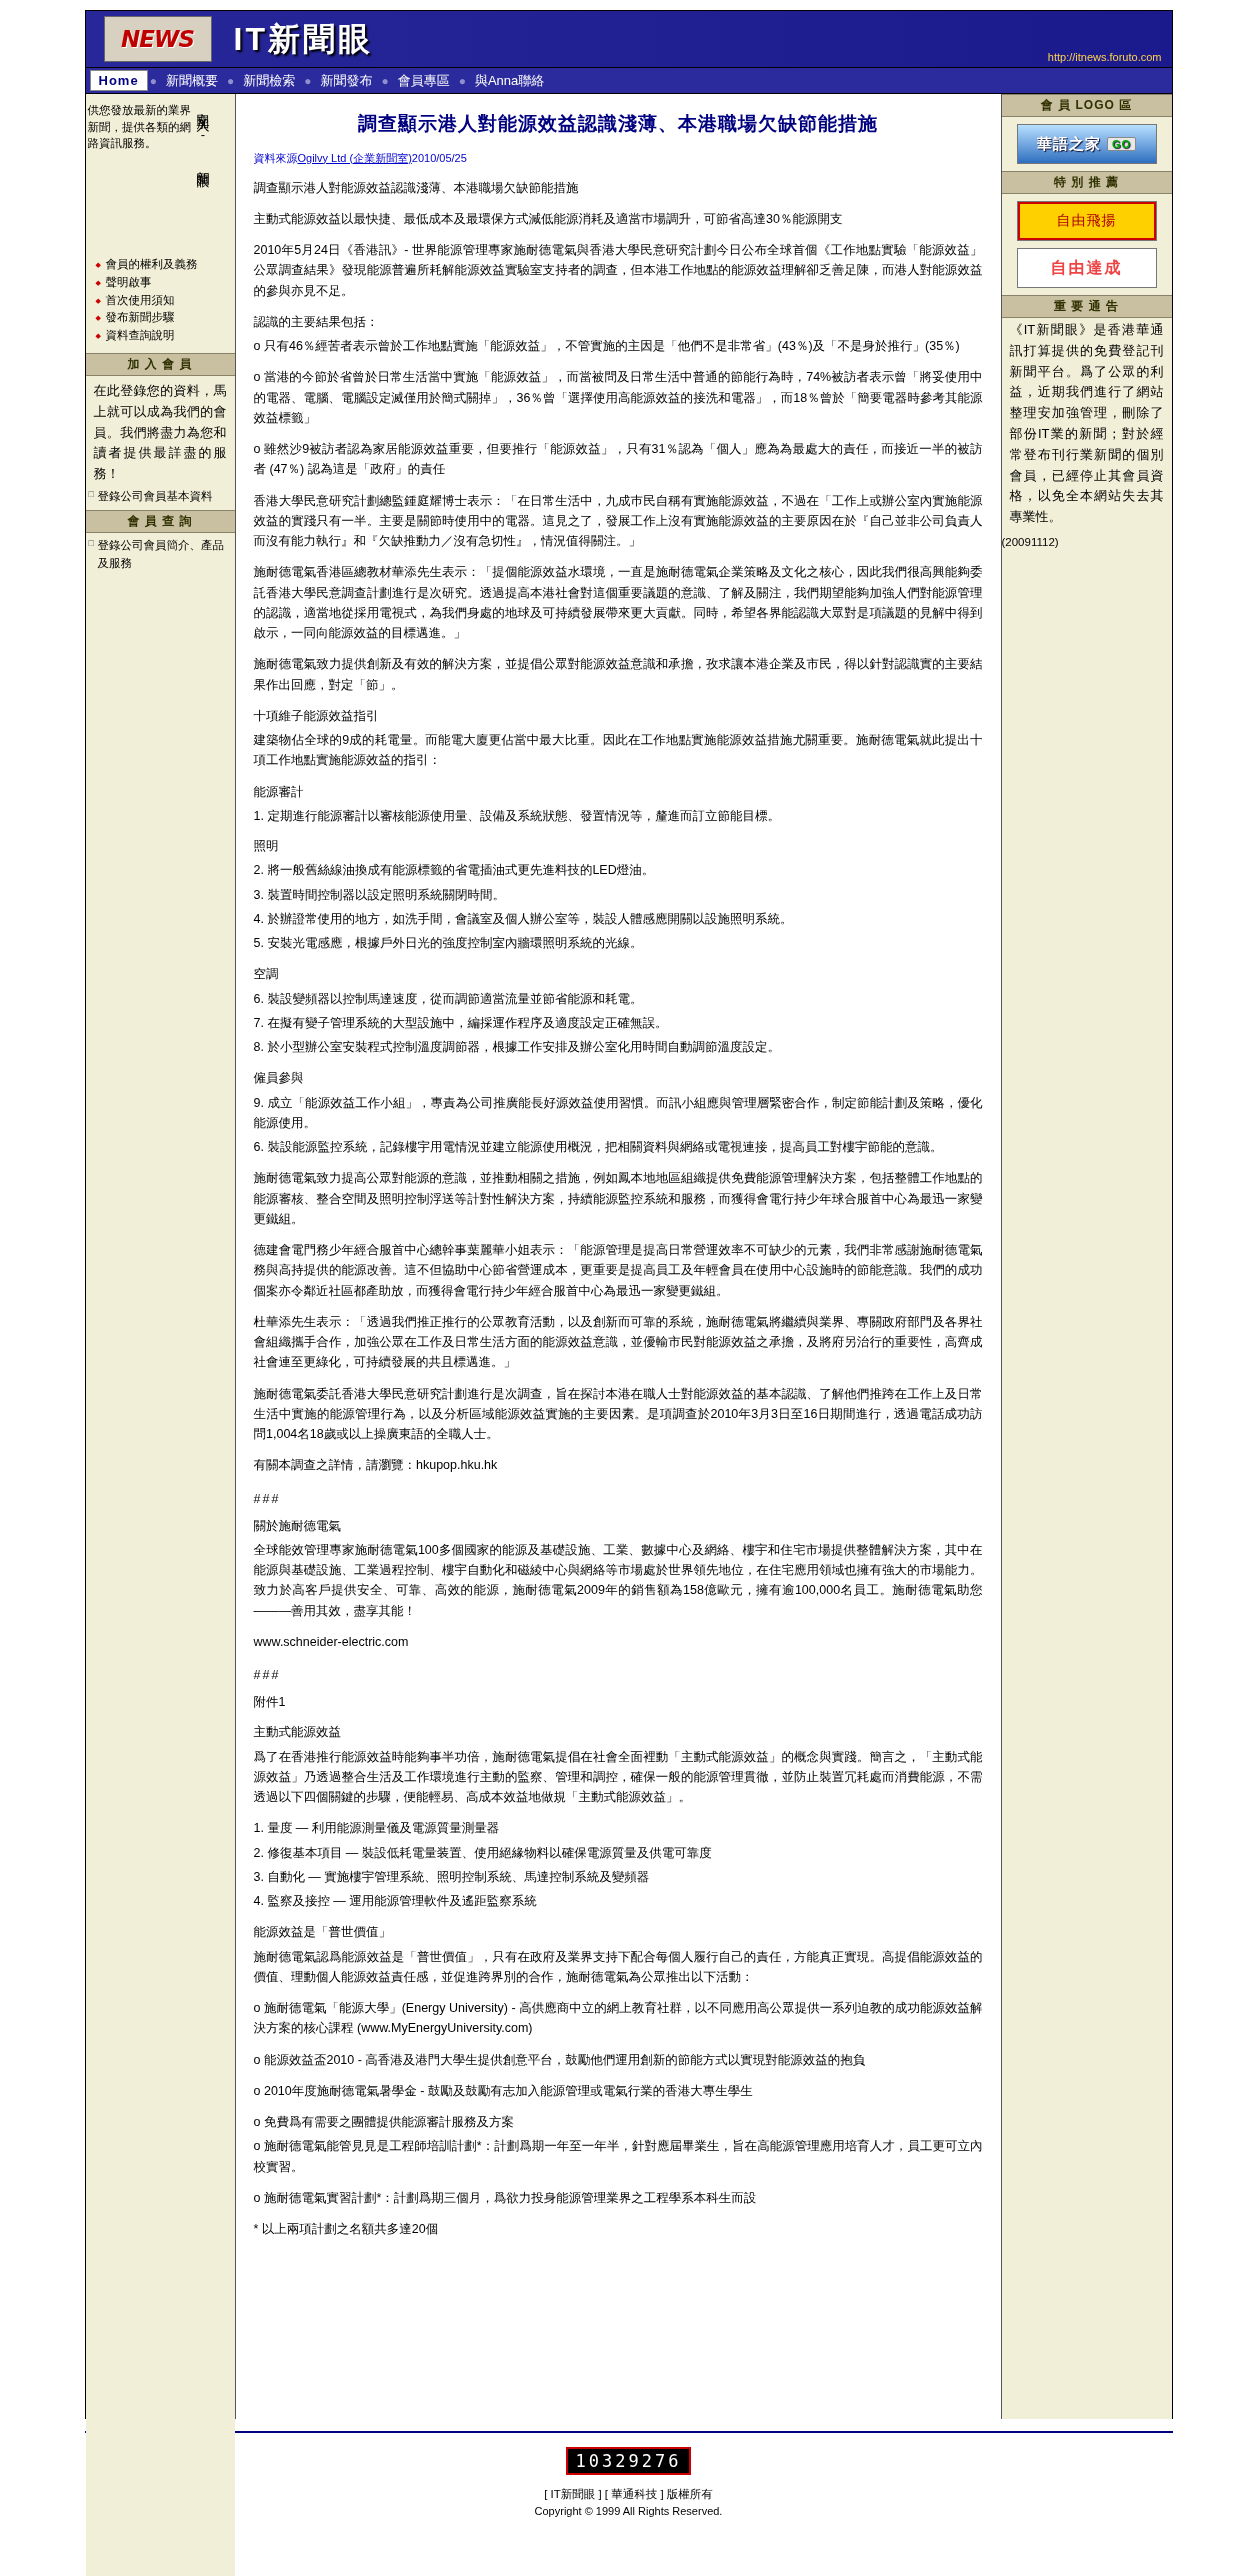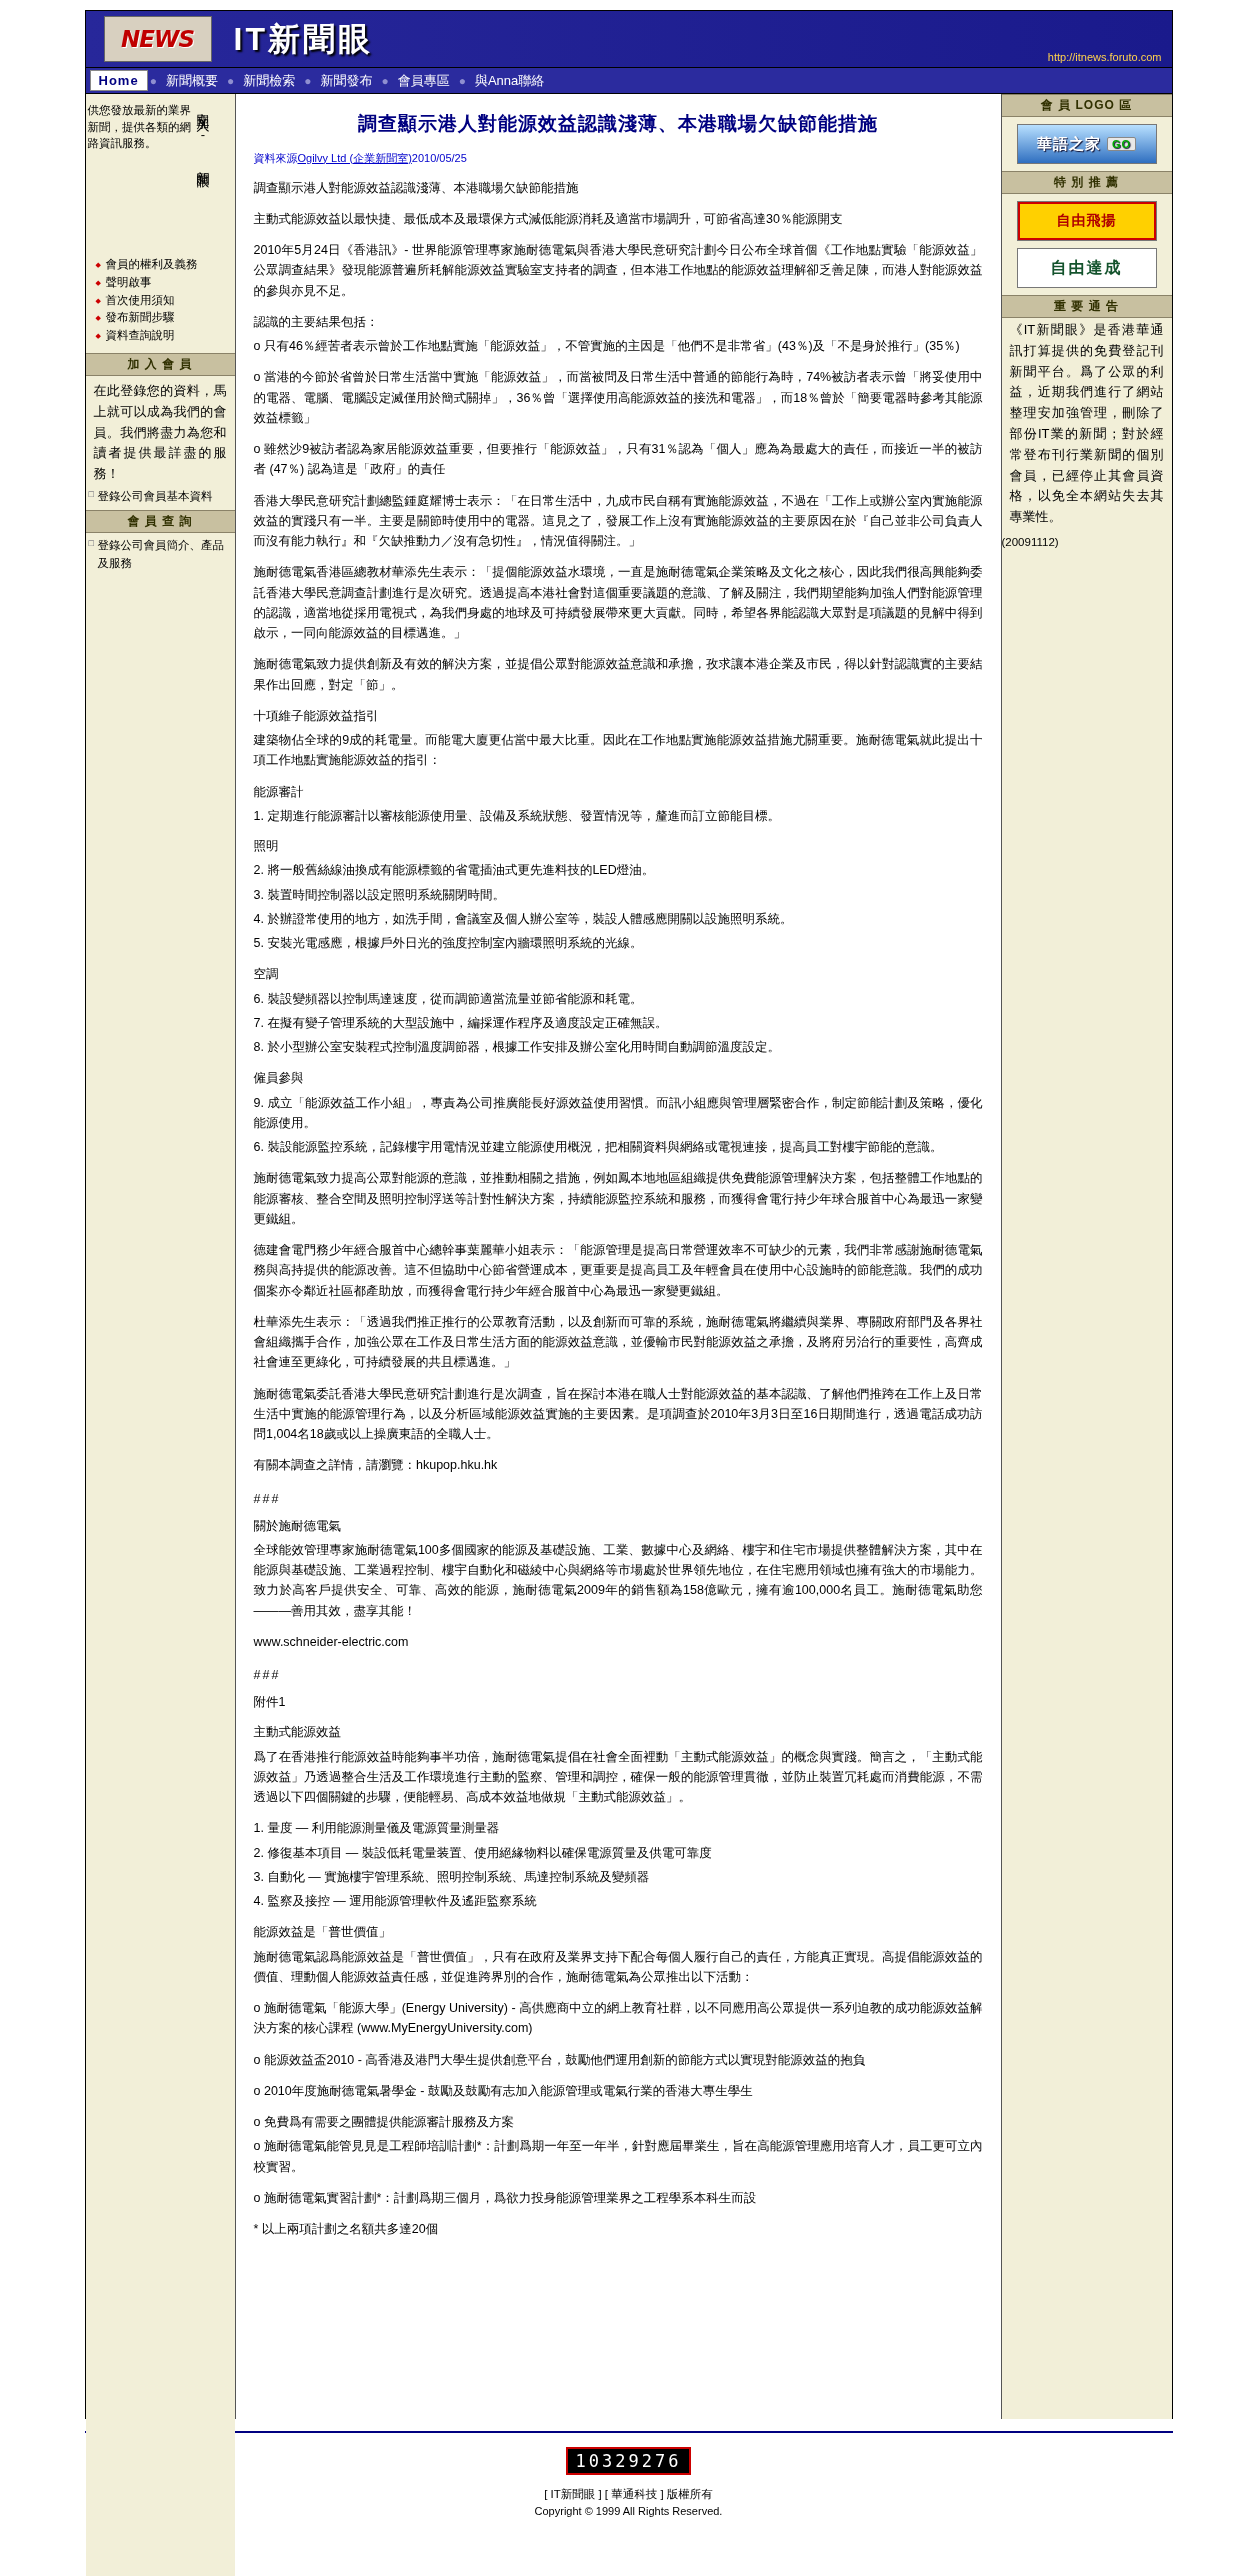--- a/index.html
+++ b/index.html
@@ -265,29 +265,29 @@
     text-shadow: 1px 1px 1px #113;
   }
   .ad-a .go {
     background:#e8e8e8;color:#0a0;font-size:11px;border:1px solid #888;
     margin-left:6px;padding:0 4px;border-radius:2px;
   }
   .ad-b {
     background: #ffd000;
     width: 100%; height: 100%;
     display: flex; align-items: center; justify-content: center;
-    color: #b00000; font-weight: bold; font-size: 14px;
+    color: #b00000; font-weight: normal; font-size: 14px;
     letter-spacing: 1px;
     border: 2px solid #c00;
   }
   .ad-c {
     background: #ffffff;
     width: 100%; height: 100%;
     display:flex; align-items:center; justify-content:center;
-    color:#14532d; font-weight: bold; font-size: 16px; letter-spacing: 2px;
+    color:#ef4444; font-weight: bold; font-size: 16px; letter-spacing: 2px;
   }
   .rc-note {
     font-size: 13px;
     line-height: 1.6;
     padding: 2px 8px;
     color: #000;
     text-align: justify;
   }
   .rc-date { font-size: 11.5px; padding: 6px 0; color:#000; }
 

